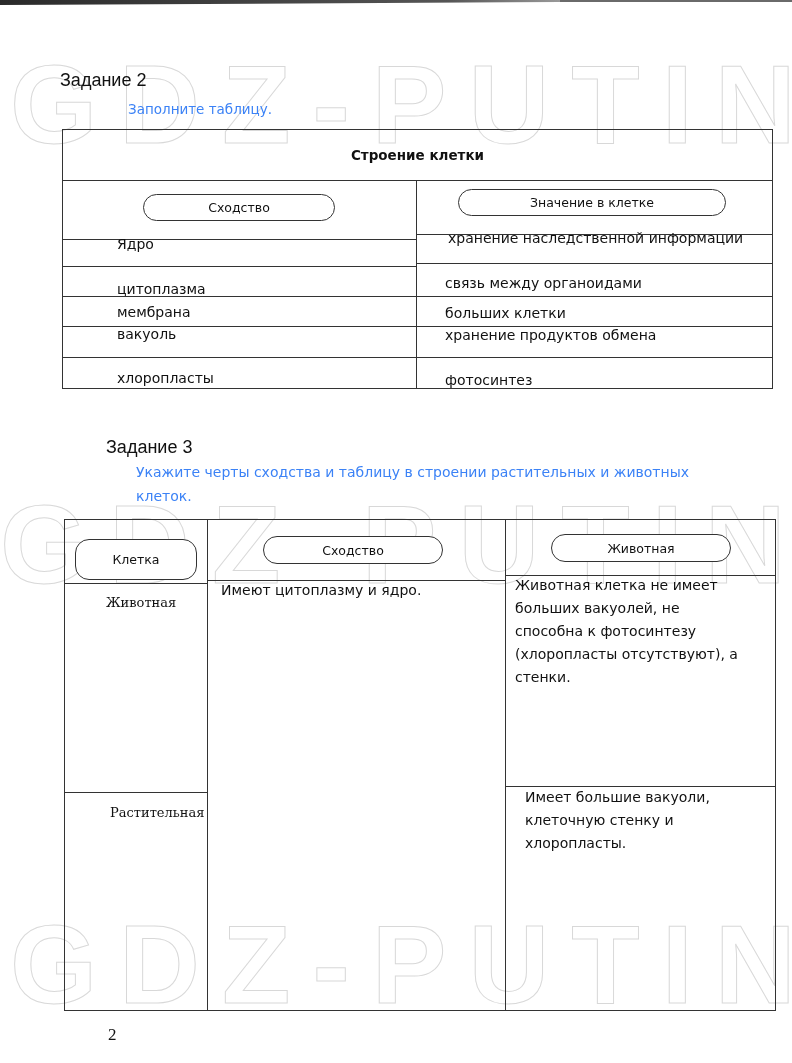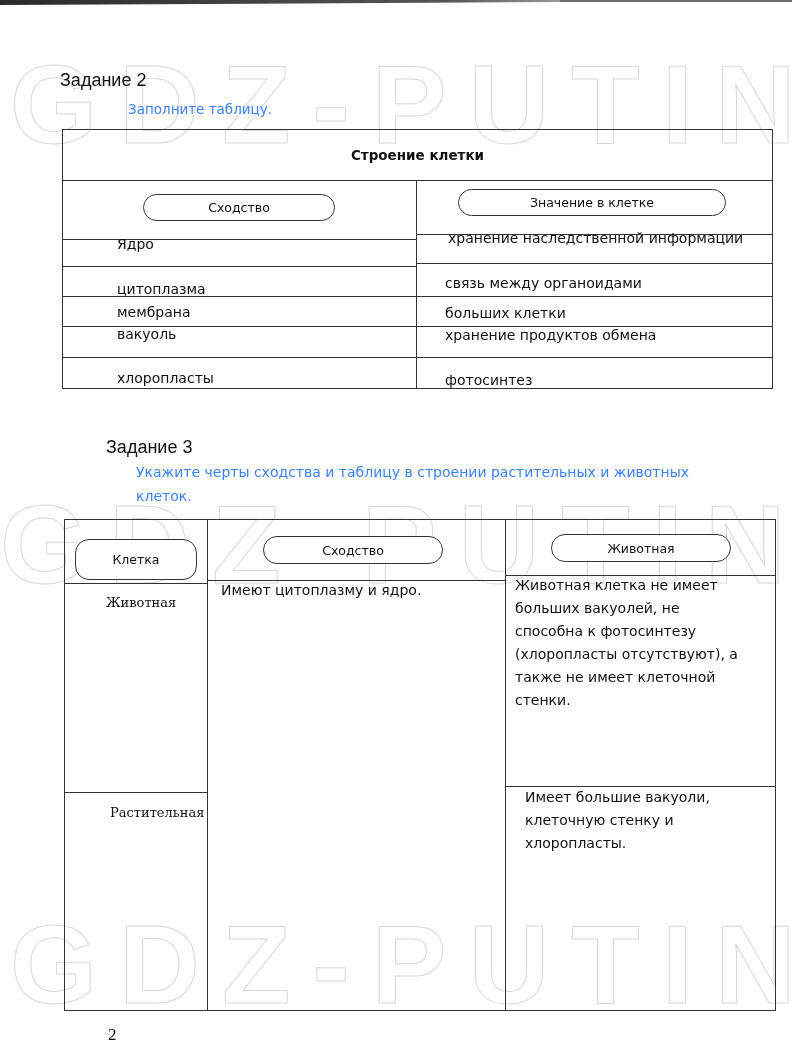--- a/index.html
+++ b/index.html
@@ -134,21 +134,20 @@
   <div class="cell-text serif" style="left:12px; top:75px;">Животная</div>
   <div class="cell-text serif" style="left:16px; top:285px;">Растительная</div>
 
   <div class="cell-text" style="left:156px; top:62px;">Имеют цитоплазму и ядро.</div>
 
   <div class="multi" style="left:450px; top:54px;">
     <div>Животная клетка не имеет</div>
     <div>больших вакуолей, не</div>
     <div>способна к фотосинтезу</div>
     <div>(хлоропласты отсутствуют), а</div>
-    <div>также не имеет клеточной</div>
     <div>стенки.</div>
   </div>
 
   <div class="multi" style="left:460px; top:266px;">
     <div>Имеет большие вакуоли,</div>
     <div>клеточную стенку и</div>
     <div>хлоропласты.</div>
   </div>
 </div>
 

